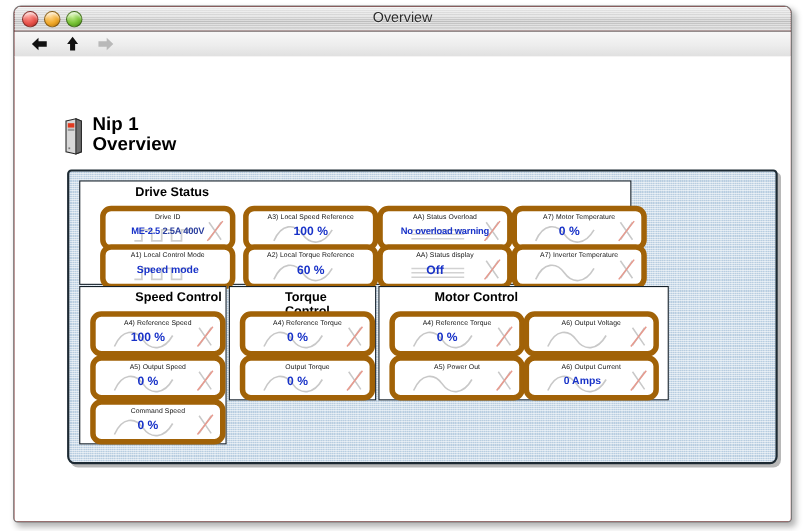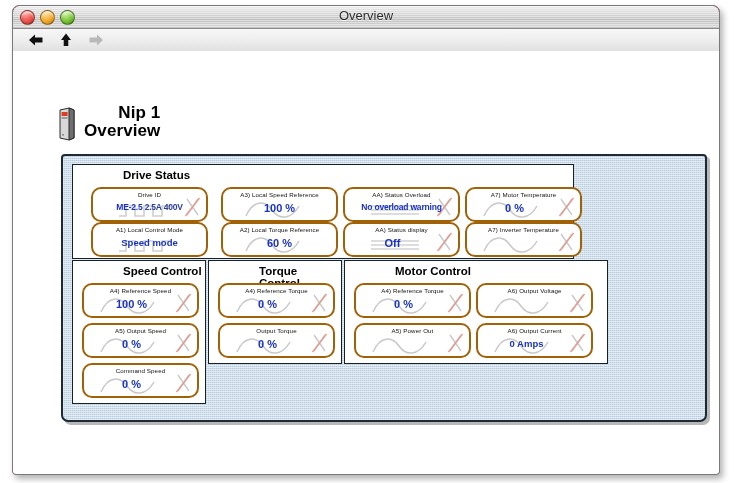--- a/index.html
+++ b/index.html
@@ -48,21 +48,21 @@
     border-bottom:1px solid #9a9a9a;
   }
   .tb-arrows{position:absolute;left:14px;top:2px;display:flex;gap:12px;align-items:center;}
   .arrow{width:18px;height:18px;display:block;}
 
   .content{position:absolute;left:0;top:45px;right:0;bottom:0;background:#fff;overflow:hidden;}
 
   
   .page-head{position:absolute;left:46px;top:53px;display:flex;align-items:flex-start;}
   .drive-icon{width:16px;height:34px;margin-right:9px;margin-top:3px;}
-  .head-txt{font-weight:bold;font-size:17px;line-height:17px;color:#000;letter-spacing:.1px;text-align:right;}
+  .head-txt{font-weight:bold;font-size:17px;line-height:17px;color:#000;letter-spacing:.1px;}
   .head-txt .l2{display:block;margin-top:1px;}
 
   
   .panel-outer{
     position:absolute;left:48px;top:103px;width:642px;height:264px;
     background:
       repeating-linear-gradient(0deg,rgba(255,255,255,.55) 0px,rgba(255,255,255,.55) 1px,rgba(0,0,0,0) 1px,rgba(0,0,0,0) 2px),
       repeating-linear-gradient(90deg,rgba(255,255,255,.30) 0px,rgba(255,255,255,.30) 1px,rgba(0,0,0,0) 1px,rgba(0,0,0,0) 2px),
       #b8cde0;
     border:2px solid #1d2a33;
@@ -74,21 +74,21 @@
   .group{
     position:absolute;background:#ffffff;border:1px solid #14202a;
   }
   .group-title{
     position:absolute;left:8px;top:4px;font-weight:bold;font-size:11.5px;color:#000;margin-left:42px;
   }
 
   
   .cell{
     position:absolute;width:113px;height:31px;
-    background:#fff;border:2px solid #a16207;border-radius:10px;
+    background:#fff;border:5px solid #a16207;border-radius:10px;
     overflow:hidden;
   }
   .cell-label{
     position:absolute;left:0;right:0;top:2px;text-align:center;
     font-size:6.2px;color:#111;white-space:nowrap;letter-spacing:.1px;
   }
   .cell-val{
     position:absolute;left:0;right:0;top:13px;text-align:center;
     font-size:11px;font-weight:bold;color:#1832c8;white-space:nowrap;z-index:4;
   }

